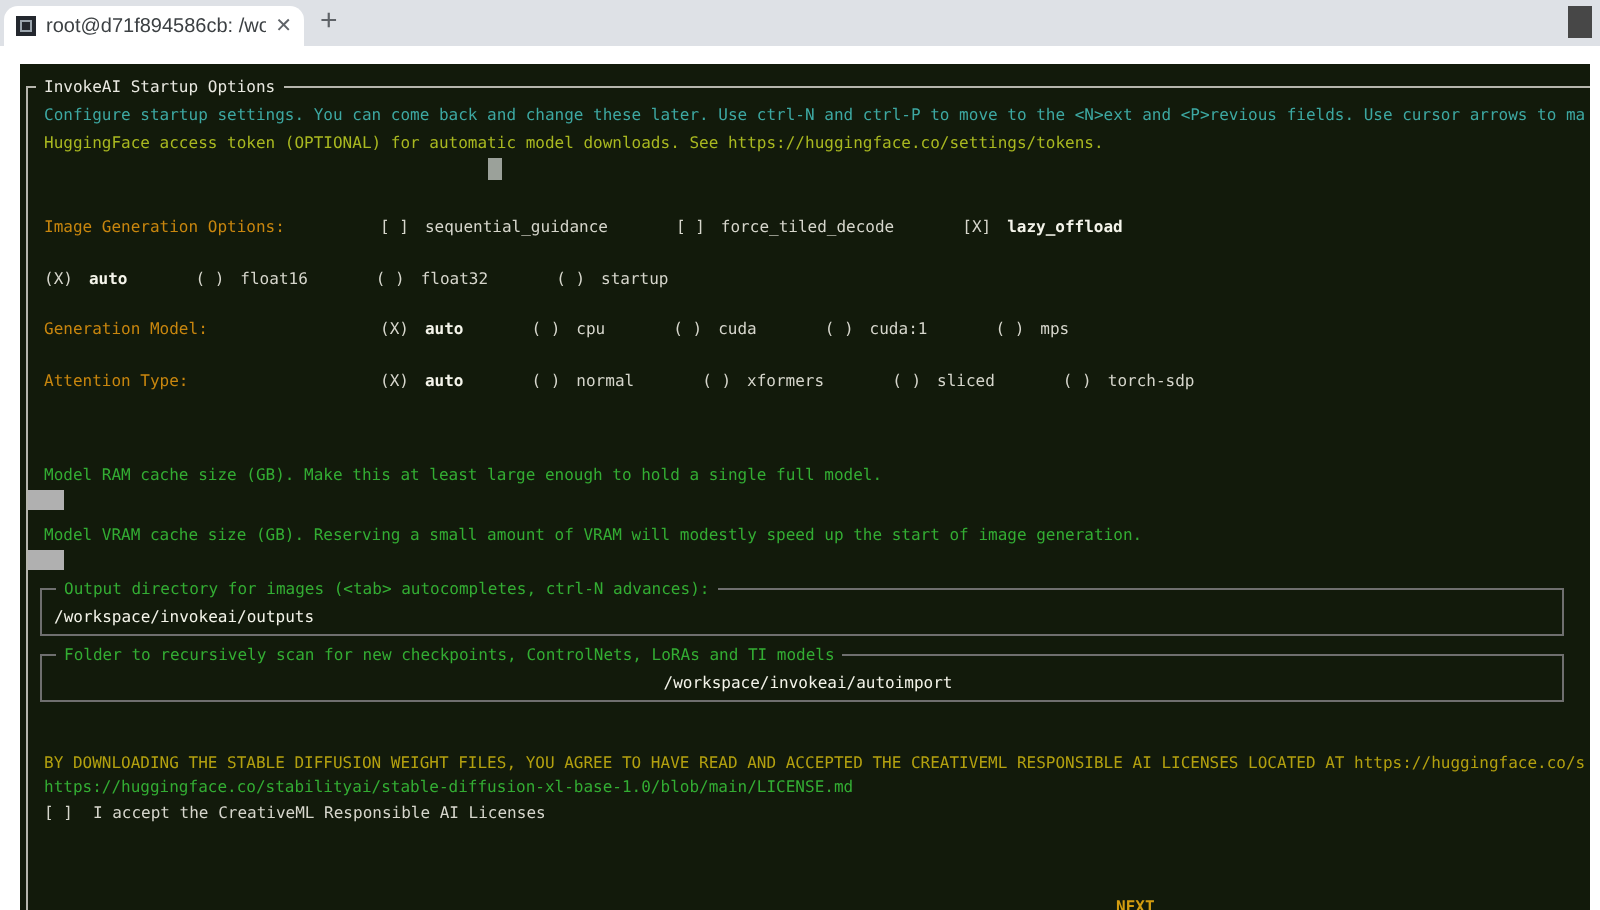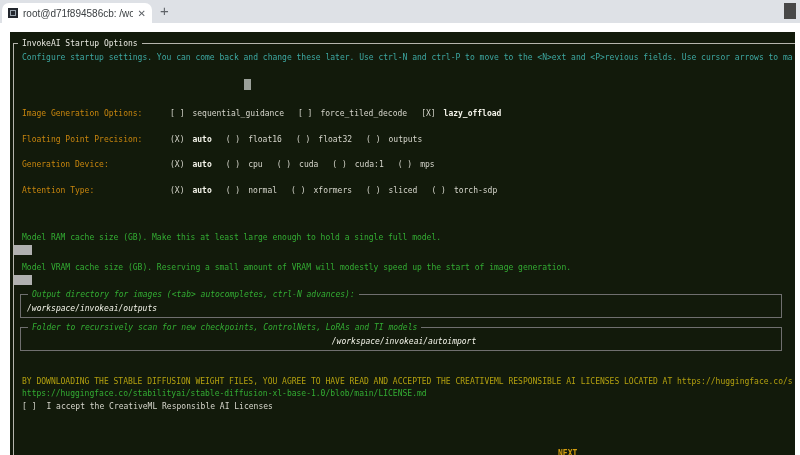--- a/index.html
+++ b/index.html
@@ -33,35 +33,35 @@
   .form-top{position:absolute;left:3px;right:0;top:11px;border-top:1px solid var(--border-light);}
   .form-title{position:absolute;left:5px;top:-6px;background:var(--terminal-bg);
               padding:0 4px;color:#e9e9e1;white-space:pre;}
   .form-left-border{position:absolute;left:3px;top:11px;bottom:0;width:1px;background:var(--border-light);}
 
   .intro{top:20px;color:var(--intro-cyan);}
   .hf{top:34px;color:var(--note-yellowgreen);}
   .access-row{top:47px;}
   .cursor{position:absolute;left:222px;top:0;width:7px;height:11px;background:#9ba19a;}
 
-  .orow{position:absolute;left:12px;right:20px;display:flex;line-height:12px;overflow:hidden;}
+  .orow{position:absolute;left:12px;right:20px;display:flex;line-height:12px;overflow:hidden;gap:20px;}
   .olabel{flex:0 0 148px;color:var(--label-orange);white-space:pre;}
   .opt{white-space:nowrap;margin-right:14px;cursor:pointer;}
   .opt .mark{margin-right:8px;color:var(--text-white);}
   .oname{color:var(--text-white);}
   .oname.sel{color:var(--text-bright);font-weight:bold;}
 
   .desc{color:var(--desc-green);}
   .ram-desc{top:200px;}
   .vram-desc{top:230px;}
   .slider{position:absolute;left:4px;width:18px;height:10px;background:var(--slider-gray);cursor:pointer;}
   .ram-slider{top:213px;}
   .vram-slider{top:243px;}
 
-  .tbox{position:absolute;left:10px;right:13px;height:24px;border:1px solid var(--border-gray);box-sizing:border-box;font-style:italic;}
+  .tbox{position:absolute;left:10px;right:13px;height:24px;border:1px solid var(--border-gray);box-sizing:border-box;}
   .box1{top:262px;} .box2{top:295px;text-align:center;}
   .tbox-label{position:absolute;left:7px;top:-6px;background:var(--terminal-bg);padding:0 4px;
               color:var(--desc-green);white-space:pre;line-height:11px;}
   .tbox-value{padding:8px 0 0 6px;color:var(--text-bright);white-space:pre;overflow:hidden;}
 
   .lic1{top:344px;color:var(--license-yellow);}
   .lic2{top:356px;color:var(--desc-green);}
   .accept-row{top:369px;display:flex;}
   .accept-row .mark{margin-right:10px;color:var(--text-white);}
   .accept-label{color:var(--text-white);white-space:pre;}
@@ -83,43 +83,43 @@
   <span class="corner-artifact"></span>
 </div>
 
 <div class="terminal">
   <div class="form-left-border"></div>
   <div class="form-top">
     <span class="form-title">InvokeAI Startup Options</span>
   </div>
 
   <div class="line intro">Configure startup settings. You can come back and change these later. Use ctrl-N and ctrl-P to move to the &lt;N&gt;ext and &lt;P&gt;revious fields. Use cursor arrows to mak</div>
+  <div class="line hf">HuggingFace access token (OPTIONAL) for automatic model downloads. See https://huggingface.co/settings/tokens.</div>
 
   <div class="line access-row">
     
     <span class="cursor"></span>
   </div>
 
   <div class="orow" style="top:76px">
     <span class="olabel">Image Generation Options:</span>
     <span class="opt"><span class="mark">[ ]</span><span class="oname">sequential_guidance</span></span>
     <span class="opt"><span class="mark">[ ]</span><span class="oname">force_tiled_decode</span></span>
     <span class="opt"><span class="mark">[X]</span><span class="oname sel">lazy_offload</span></span>
   </div>
 
   <div class="orow" style="top:102px">
-    <span class="olabel">Floating Point Precision:</span>
     <span class="opt"><span class="mark">(X)</span><span class="oname sel">auto</span></span>
     <span class="opt"><span class="mark">( )</span><span class="oname">float16</span></span>
     <span class="opt"><span class="mark">( )</span><span class="oname">float32</span></span>
-    <span class="opt"><span class="mark">( )</span><span class="oname">outputs</span></span>
+    <span class="opt"><span class="mark">( )</span><span class="oname">startup</span></span>
   </div>
 
   <div class="orow" style="top:127px">
-    <span class="olabel">Generation Device:</span>
+    <span class="olabel">Generation Model:</span>
     <span class="opt"><span class="mark">(X)</span><span class="oname sel">auto</span></span>
     <span class="opt"><span class="mark">( )</span><span class="oname">cpu</span></span>
     <span class="opt"><span class="mark">( )</span><span class="oname">cuda</span></span>
     <span class="opt"><span class="mark">( )</span><span class="oname">cuda:1</span></span>
     <span class="opt"><span class="mark">( )</span><span class="oname">mps</span></span>
   </div>
 
   <div class="orow" style="top:153px">
     <span class="olabel">Attention Type:</span>
     <span class="opt"><span class="mark">(X)</span><span class="oname sel">auto</span></span>

